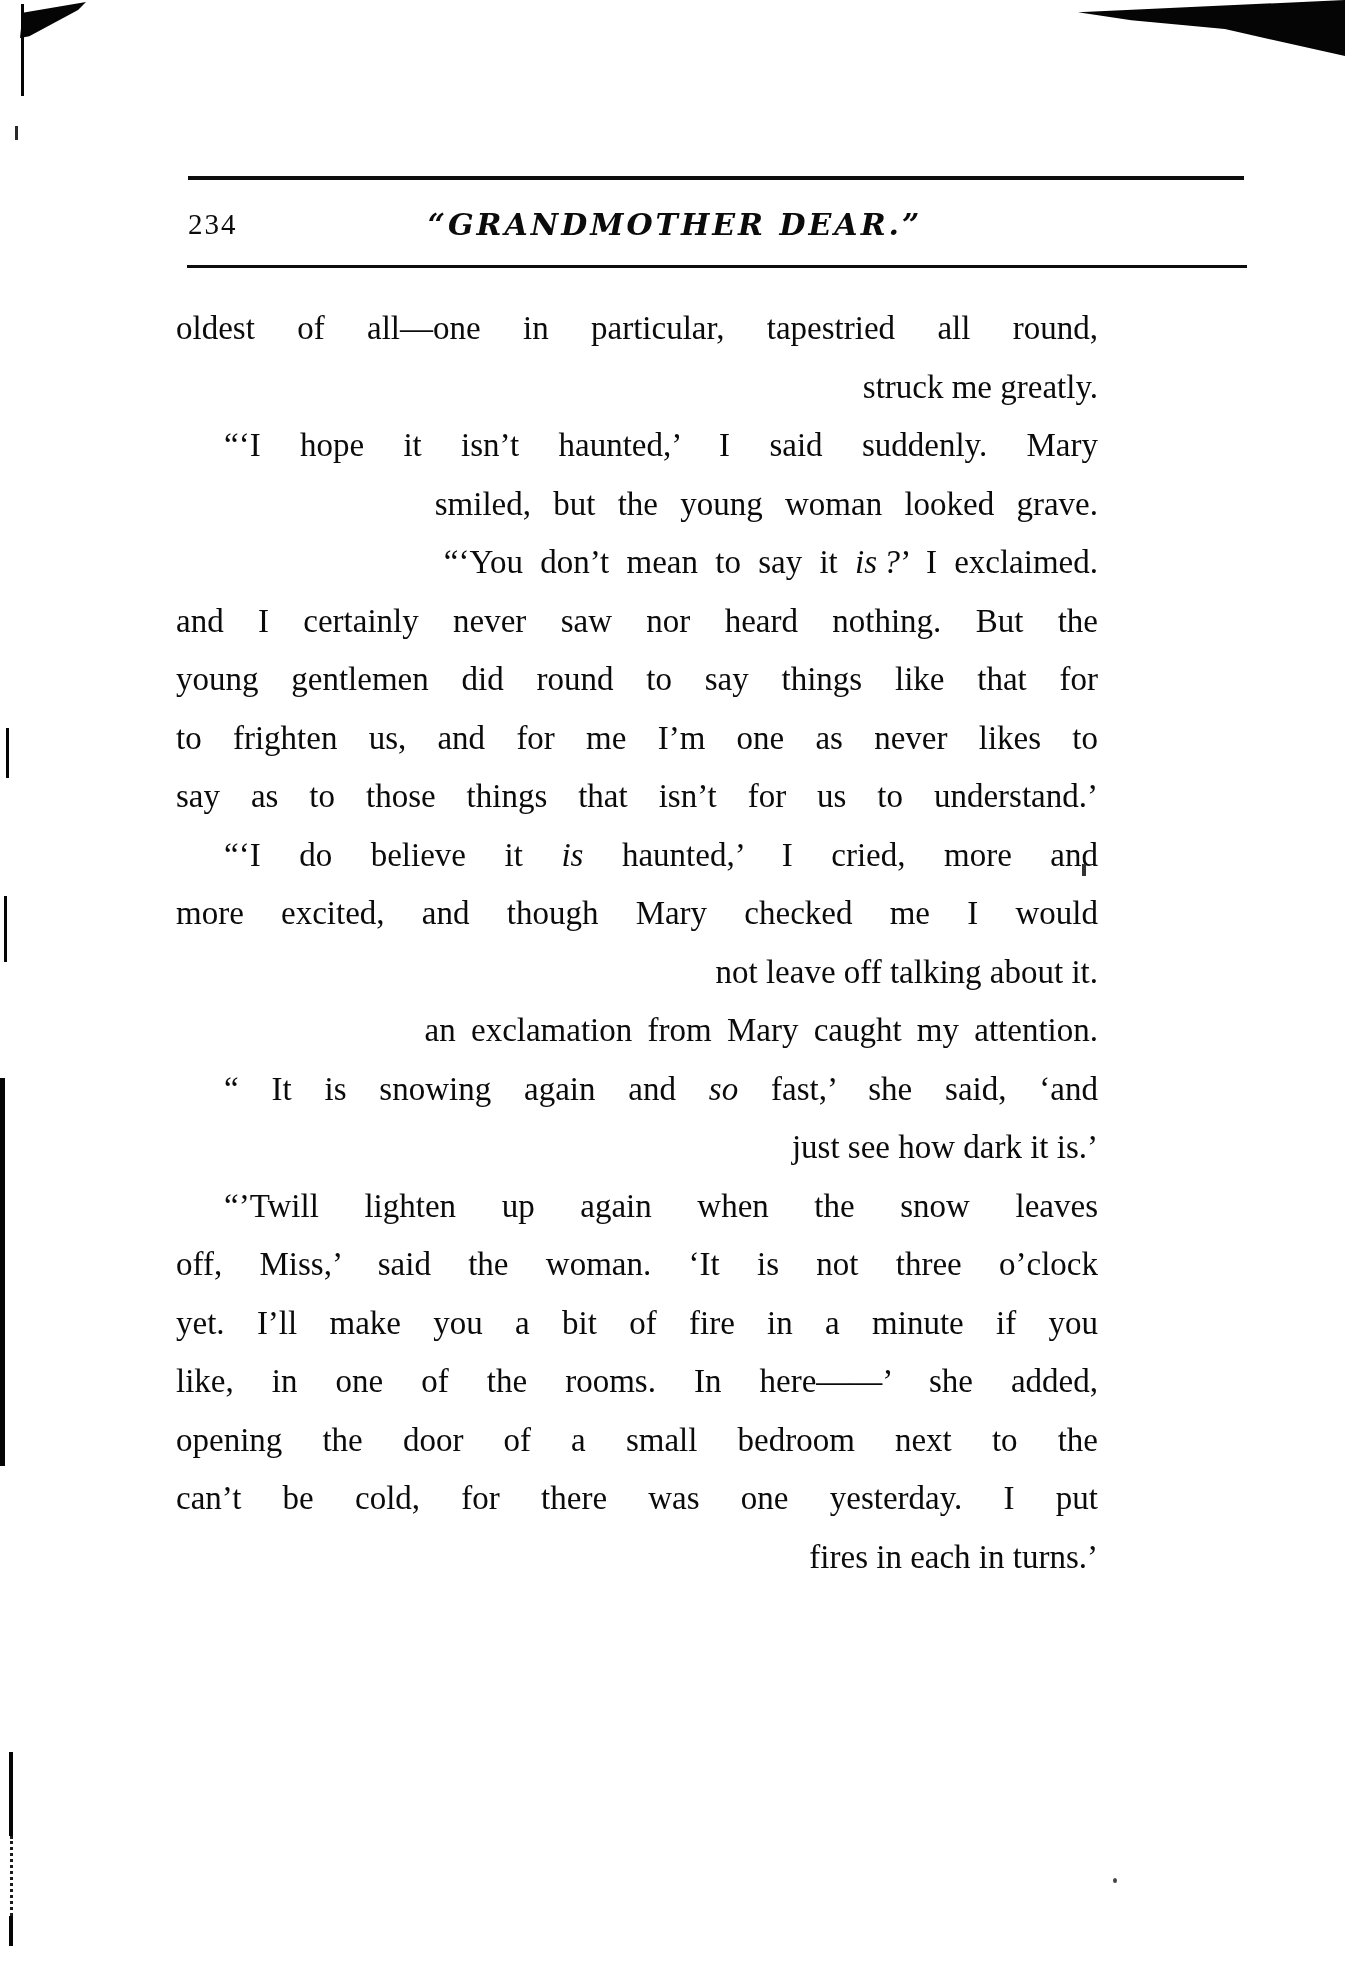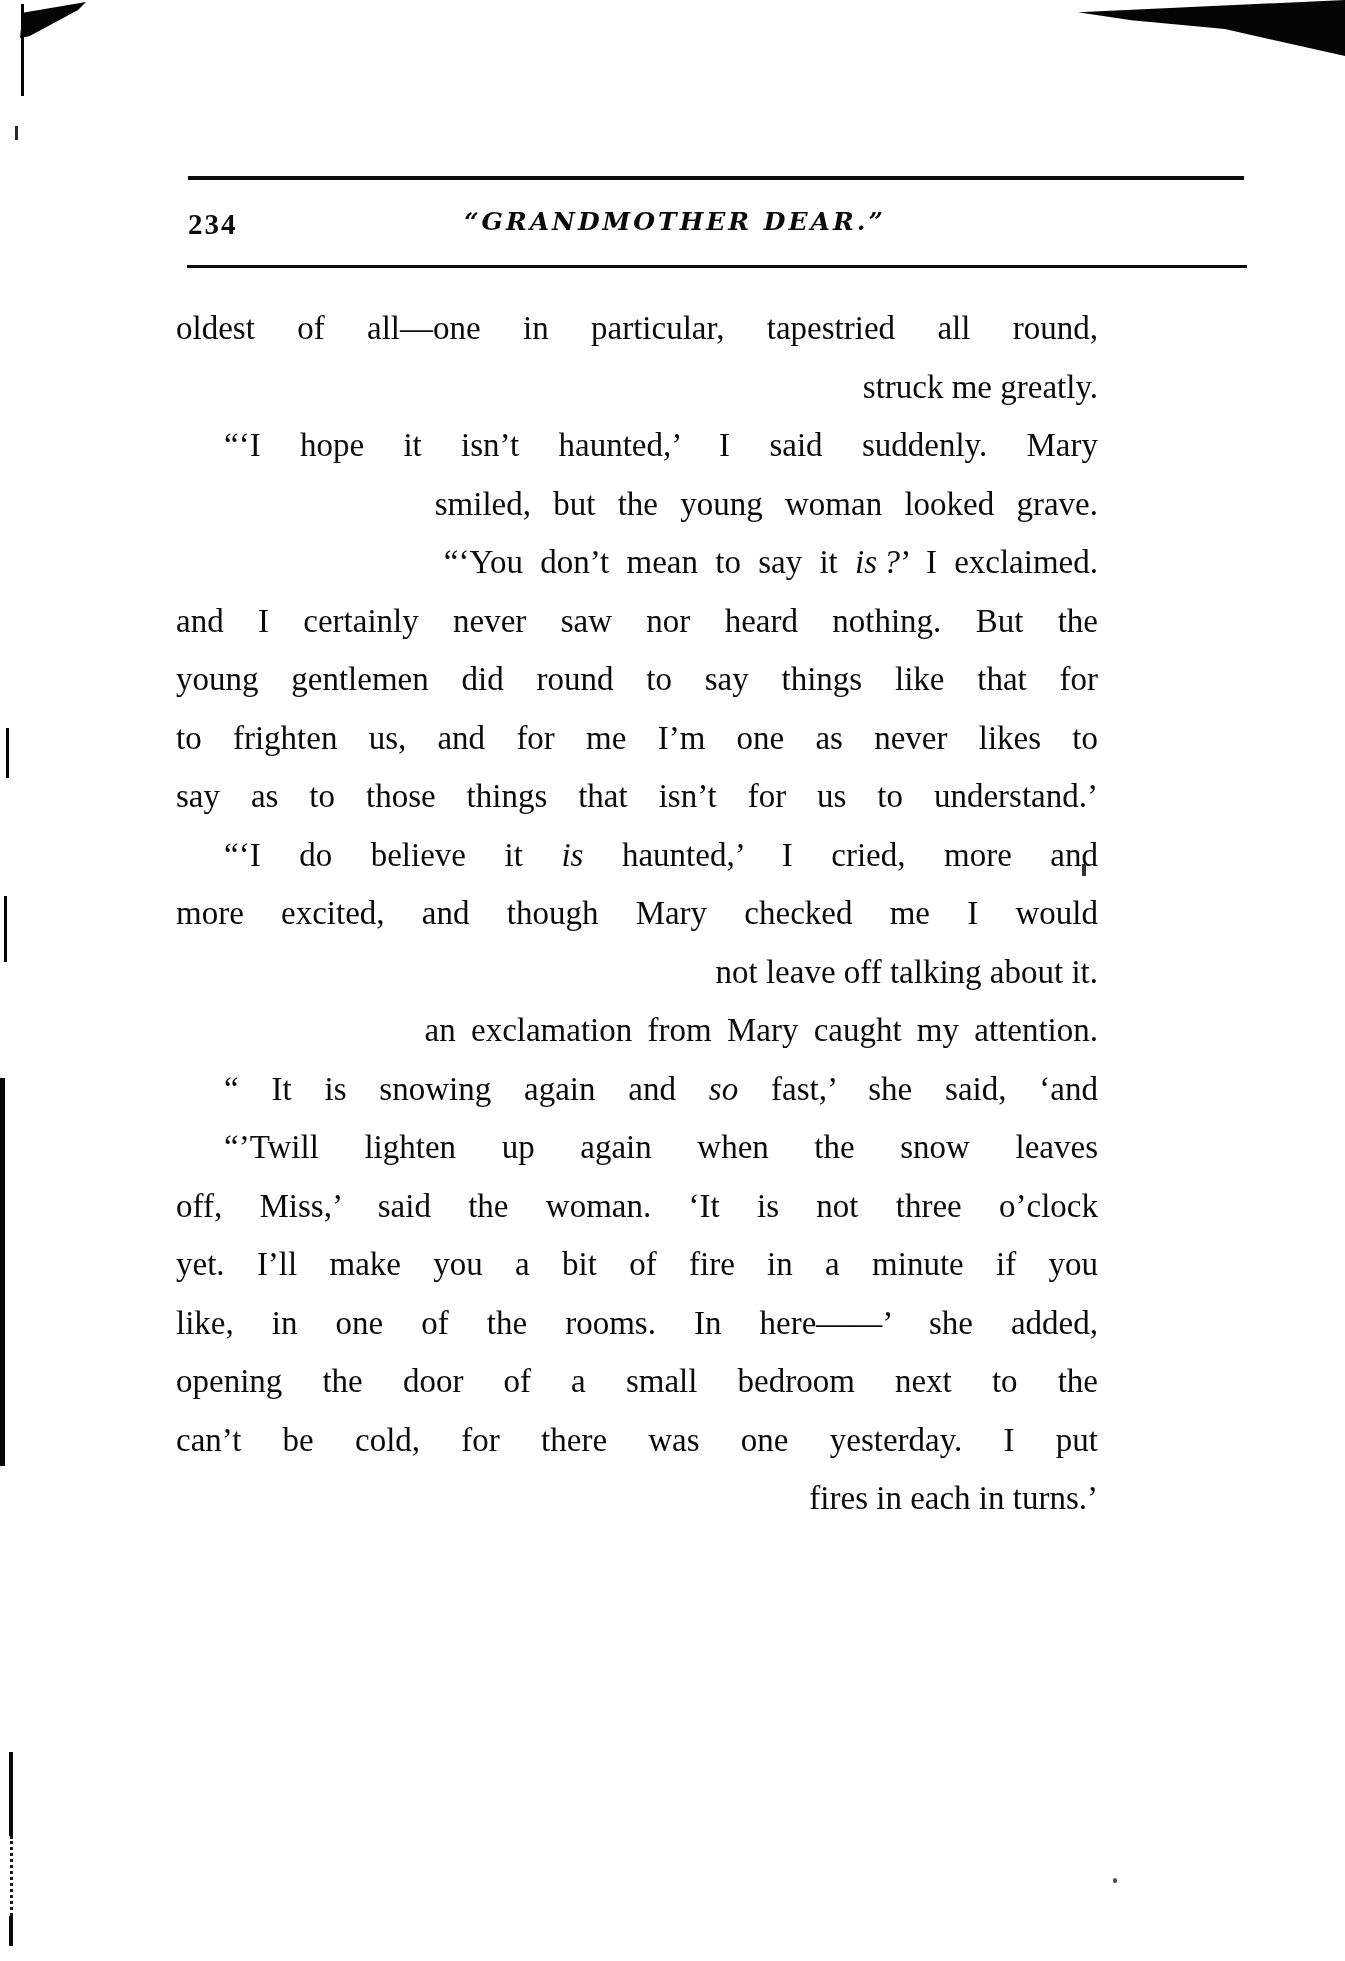--- a/index.html
+++ b/index.html
@@ -10,27 +10,27 @@
     overflow: hidden;
     font-family: "Liberation Serif", serif;
     color: #0b0b0b;
   }
   
   .rule { position: absolute; background: #0d0d0d; }
   #rule-top    { left: 188px; top: 176px; width: 1056px; height: 4px; }
   #rule-bottom { left: 187px; top: 265px; width: 1060px; height: 3px; }
   #page-number {
     position: absolute; left: 188px; top: 208px;
-    font-size: 29px; font-weight: 700; letter-spacing: 2px;
+    font-size: 29px; font-weight: 400; letter-spacing: 2px;
   }
   #running-title {
     position: absolute; left: 350px; top: 207px; width: 650px;
     text-align: center;
     font-style: italic; font-weight: 700;
-    font-size: 25px; letter-spacing: 3px;
+    font-size: 30px; letter-spacing: 3px;
     font-family: "DejaVu Serif", serif;
   }
   
   #text-block {
     position: absolute; left: 176px; top: 299px; width: 922px;
   }
   .line {
     height: 58.5px; line-height: 58.5px;
     font-size: 33px;
     white-space: normal;
@@ -79,20 +79,21 @@
     <div class="line ind" style="word-spacing: 9px;"><span>“‘You don’t mean to say it </span><span class="it">is ?</span><span>’ I exclaimed.</span></div>
     <div class="line just"><span>and I certainly never saw nor heard nothing. But the</span></div>
     <div class="line just"><span>young gentlemen did round to say things like that for</span></div>
     <div class="line just"><span>to frighten us, and for me I’m one as never likes to</span></div>
     <div class="line just"><span>say as to those things that isn’t for us to understand.’</span></div>
     <div class="line just ind"><span>“‘I do believe it </span><span class="it">is</span><span> haunted,’ I cried, more and</span></div>
     <div class="line just"><span>more excited, and though Mary checked me I would</span></div>
     <div class="line"><span>not leave off talking about it.</span></div>
     <div class="line" style="word-spacing: 7px;"><span>an exclamation from Mary caught my attention.</span></div>
     <div class="line just ind"><span>“ It is snowing again and </span><span class="it">so</span><span> fast,’ she said, ‘and</span></div>
+    <div class="line"><span>just see how dark it is.’</span></div>
     <div class="line just ind"><span>“’Twill lighten up again when the snow leaves</span></div>
     <div class="line just"><span>off, Miss,’ said the woman. ‘It is not three o’clock</span></div>
     <div class="line just"><span>yet. I’ll make you a bit of fire in a minute if you</span></div>
     <div class="line just"><span>like, in one of the rooms. In here——’ she added,</span></div>
     <div class="line just"><span>opening the door of a small bedroom next to the</span></div>
     <div class="line just"><span>can’t be cold, for there was one yesterday. I put</span></div>
     <div class="line"><span>fires in each in turns.’</span></div>
   </div>
 
 <div class="artifact" id="artifact-corner-swoosh"></div>

